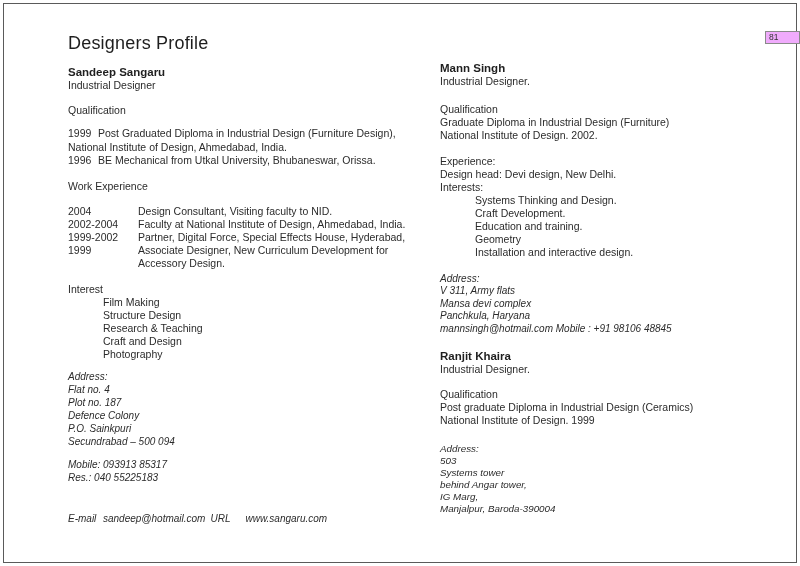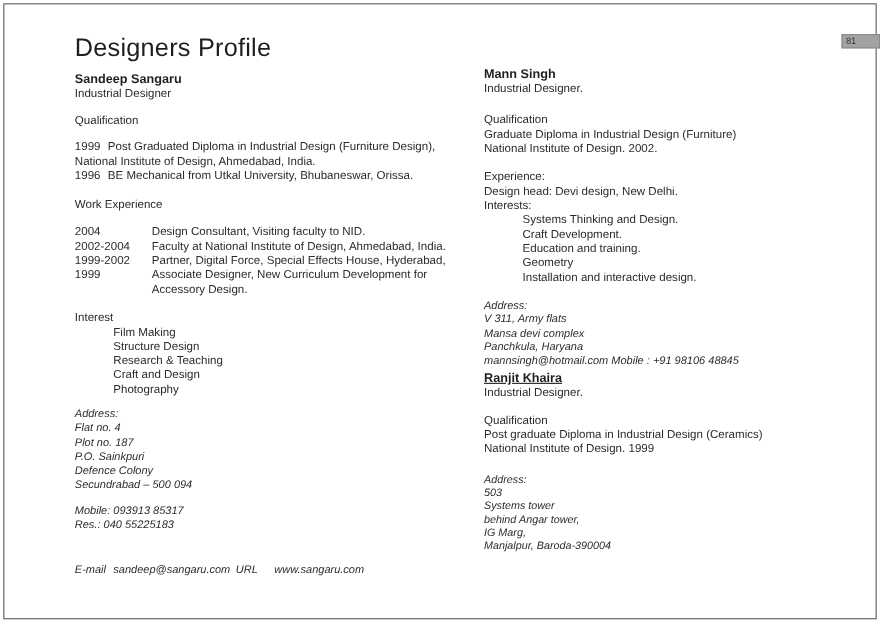--- a/index.html
+++ b/index.html
@@ -3,26 +3,26 @@
 <meta charset="utf-8">
 <style>
   html,body{margin:0;padding:0;}
   body{
     width:800px;height:566px;position:relative;background:#ffffff;
     font-family:"Liberation Sans", sans-serif;color:#2b2b2b;overflow:hidden;
   }
   .frame{position:absolute;left:3px;top:3px;right:3px;bottom:3px;border:1px solid #5a5a5a;}
   .pagenum-box{
     position:absolute;left:765px;top:31px;width:30px;height:11px;
-    border:1px solid #8a8a8a;font-size:8.5px;line-height:11px;padding-left:3px;color:#333;background:#a3a3a3;
+    border:1px solid #8a8a8a;font-size:8.5px;line-height:11px;padding-left:3px;color:#333;background:#f0abfc;
   }
   .col{position:absolute;}
   .col-left{left:68px;top:33px;width:352px;}
   .col-right{left:440px;top:62px;width:335px;}
-  .title{font-size:23px;line-height:20px;font-weight:400;color:#1e1e1e;letter-spacing:.2px;}
+  .title{font-size:18px;line-height:20px;font-weight:400;color:#1e1e1e;letter-spacing:.2px;}
   .name{font-size:11.5px;line-height:13px;font-weight:700;color:#1f1f1f;}
   .role{font-size:10.5px;line-height:13px;}
   .line{font-size:10.5px;line-height:13px;}
   .heading{font-size:10.5px;line-height:13px;}
   .row{display:flex;font-size:10.5px;line-height:13.5px;}
   .row .yr-sm{width:30px;flex:0 0 30px;}
   .row .yr-lg{width:70px;flex:0 0 70px;}
   .wrow{line-height:13px;}
   .indent{padding-left:35px;}
   .addr .line{font-size:10px;line-height:13px;font-style:italic;}
@@ -39,21 +39,21 @@
   .mL-qrows{margin-top:10px;}
   .mL-whead{margin-top:13px;}
   .mL-wrows{margin-top:12px;}
   .mL-ihead{margin-top:13px;}
   .mL-addr{margin-top:9px;}
   .mL-phones{margin-top:10px;}
   .mL-email{margin-top:28px;}
   .mR-qhead{margin-top:15px;}
   .mR-exp{margin-top:13px;}
   .mR-addr{margin-top:14px;}
-  .mR-ranjit{margin-top:3px;text-decoration:underline;}
+  .mR-ranjit{margin-top:15px;}
   .mR-q2{margin-top:12px;}
   .mR-addr2{margin-top:16px;}
 </style>
 </head>
 <body>
 
 <div class="frame"></div>
 
 <div class="pagenum-box">81</div>
 
@@ -106,33 +106,33 @@
     <div class="line indent">Structure Design</div>
     <div class="line indent">Research &amp; Teaching</div>
     <div class="line indent">Craft and Design</div>
     <div class="line indent">Photography</div>
   </div>
 
   <div class="addr mL-addr">
     <div class="line">Address:</div>
     <div class="line">Flat no. 4</div>
     <div class="line">Plot no. 187</div>
+    <div class="line">Defence Colony</div>
     <div class="line">P.O. Sainkpuri</div>
-    <div class="line">Defence Colony</div>
     <div class="line">Secundrabad – 500 094</div>
   </div>
 
   <div class="phones mL-phones">
     <div class="line">Mobile: 093913 85317</div>
     <div class="line">Res.: 040 55225183</div>
   </div>
 
   <div class="email-line mL-email">
     <span class="lbl">E-mail</span>
-    <span>sandeep@sangaru.com</span>
+    <span>sandeep@hotmail.com</span>
     <span class="url-lbl">URL</span>
     <span class="url-val">www.sangaru.com</span>
   </div>
 </div>
 
 <div class="col col-right">
   <div class="name">Mann Singh</div>
   <div class="role">Industrial Designer.</div>
 
   <div class="heading mR-qhead">Qualification</div>

